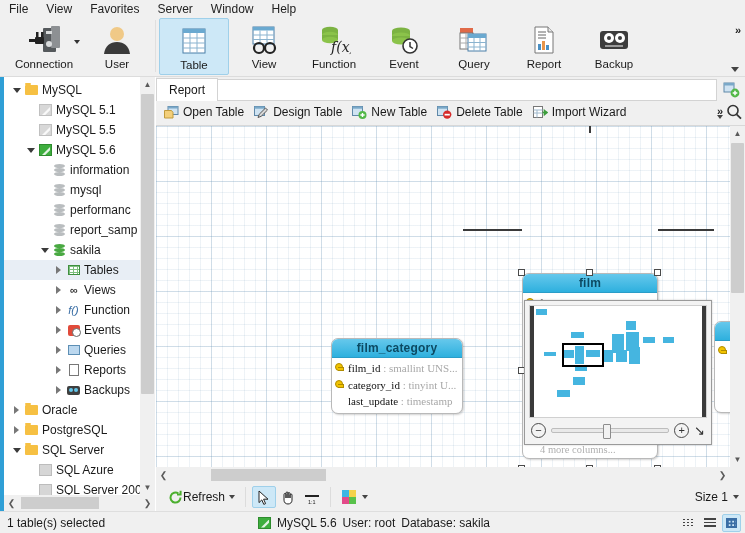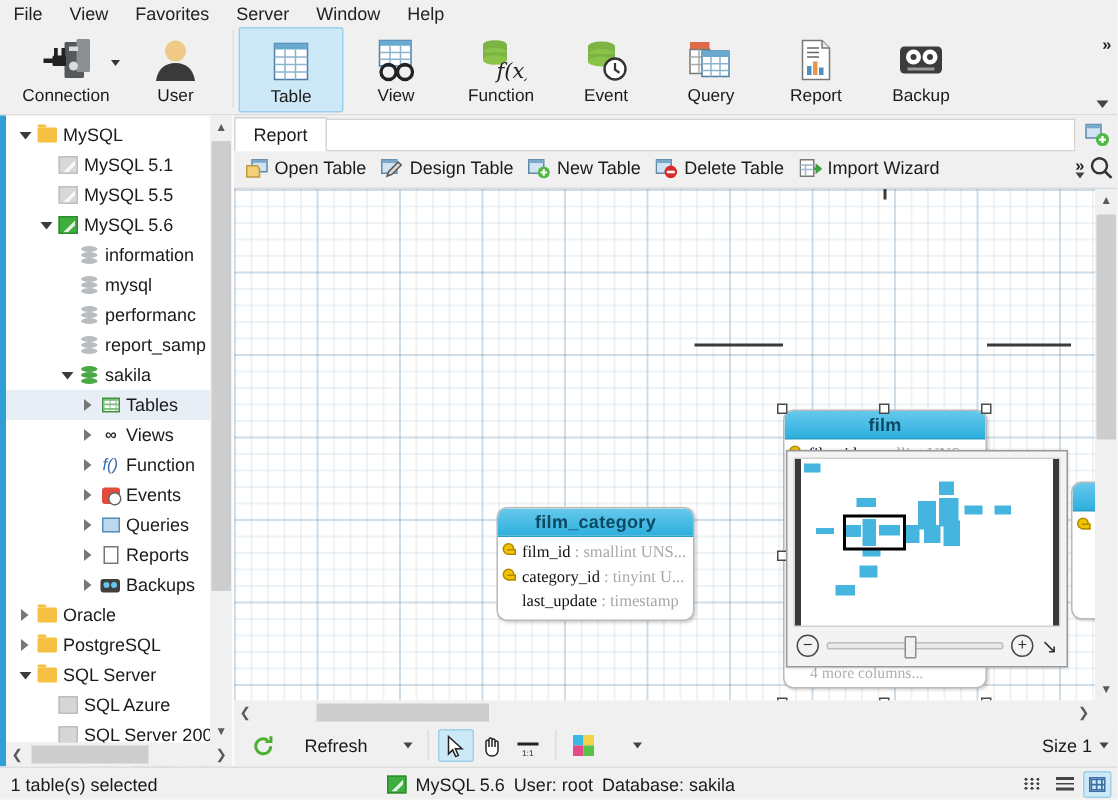--- a/index.html
+++ b/index.html
@@ -181,21 +181,21 @@
   .mm-track{ flex:1; height:5px; background:#e9e9e9; border:1px solid #bdbdbd; border-radius:2px; position:relative;}
   .mm-thumb{ position:absolute; top:-5px; left:44%; width:8px; height:15px; background:#f1f1f1; border:1px solid #8c8c8c; border-radius:1px;}
 
   
   .cv-v { position:absolute; right:0; top:0; bottom:16px; width:15px; background:#f0f0f0;}
   .cv-h { position:absolute; left:0; right:15px; bottom:0; height:16px; background:#f0f0f0; display:flex; align-items:center;}
   .cv-corner{ position:absolute; right:0; bottom:0; width:15px;height:16px;background:#f0f0f0;}
 
   
   .bottombar{ flex:0 0 28px; height:28px; display:flex; align-items:center; background:#f0f0f0; padding-left:8px; position:relative; }
-  .bbtn{ display:flex; align-items:center; gap:20px; height:24px; padding:0 4px; font-size:12px; cursor:default;}
+  .bbtn{ display:flex; align-items:center; gap:0; height:24px; padding:0 4px; font-size:12px; cursor:default;}
   .bsep{ width:1px;height:20px;background:#dcdcdc;margin:0 6px;}
   .tool{ width:24px;height:22px; display:flex;align-items:center;justify-content:center; border:1px solid transparent; border-radius:2px;}
   .tool.on{ background:#cde8f7; border-color:#9fd0ea;}
   .sizelbl{ position:absolute; right:6px; font-size:12px; display:flex;align-items:center;gap:5px;}
 
   
   .statusbar{ flex:0 0 22px; height:22px; background:#f0f0f0; display:flex; align-items:center;
               border-top:1px solid #dedede; font-size:12px; position:relative;}
   .st-left{ padding-left:7px; }
   .st-mid{ position:absolute; left:258px; display:flex; align-items:center; gap:6px;}

